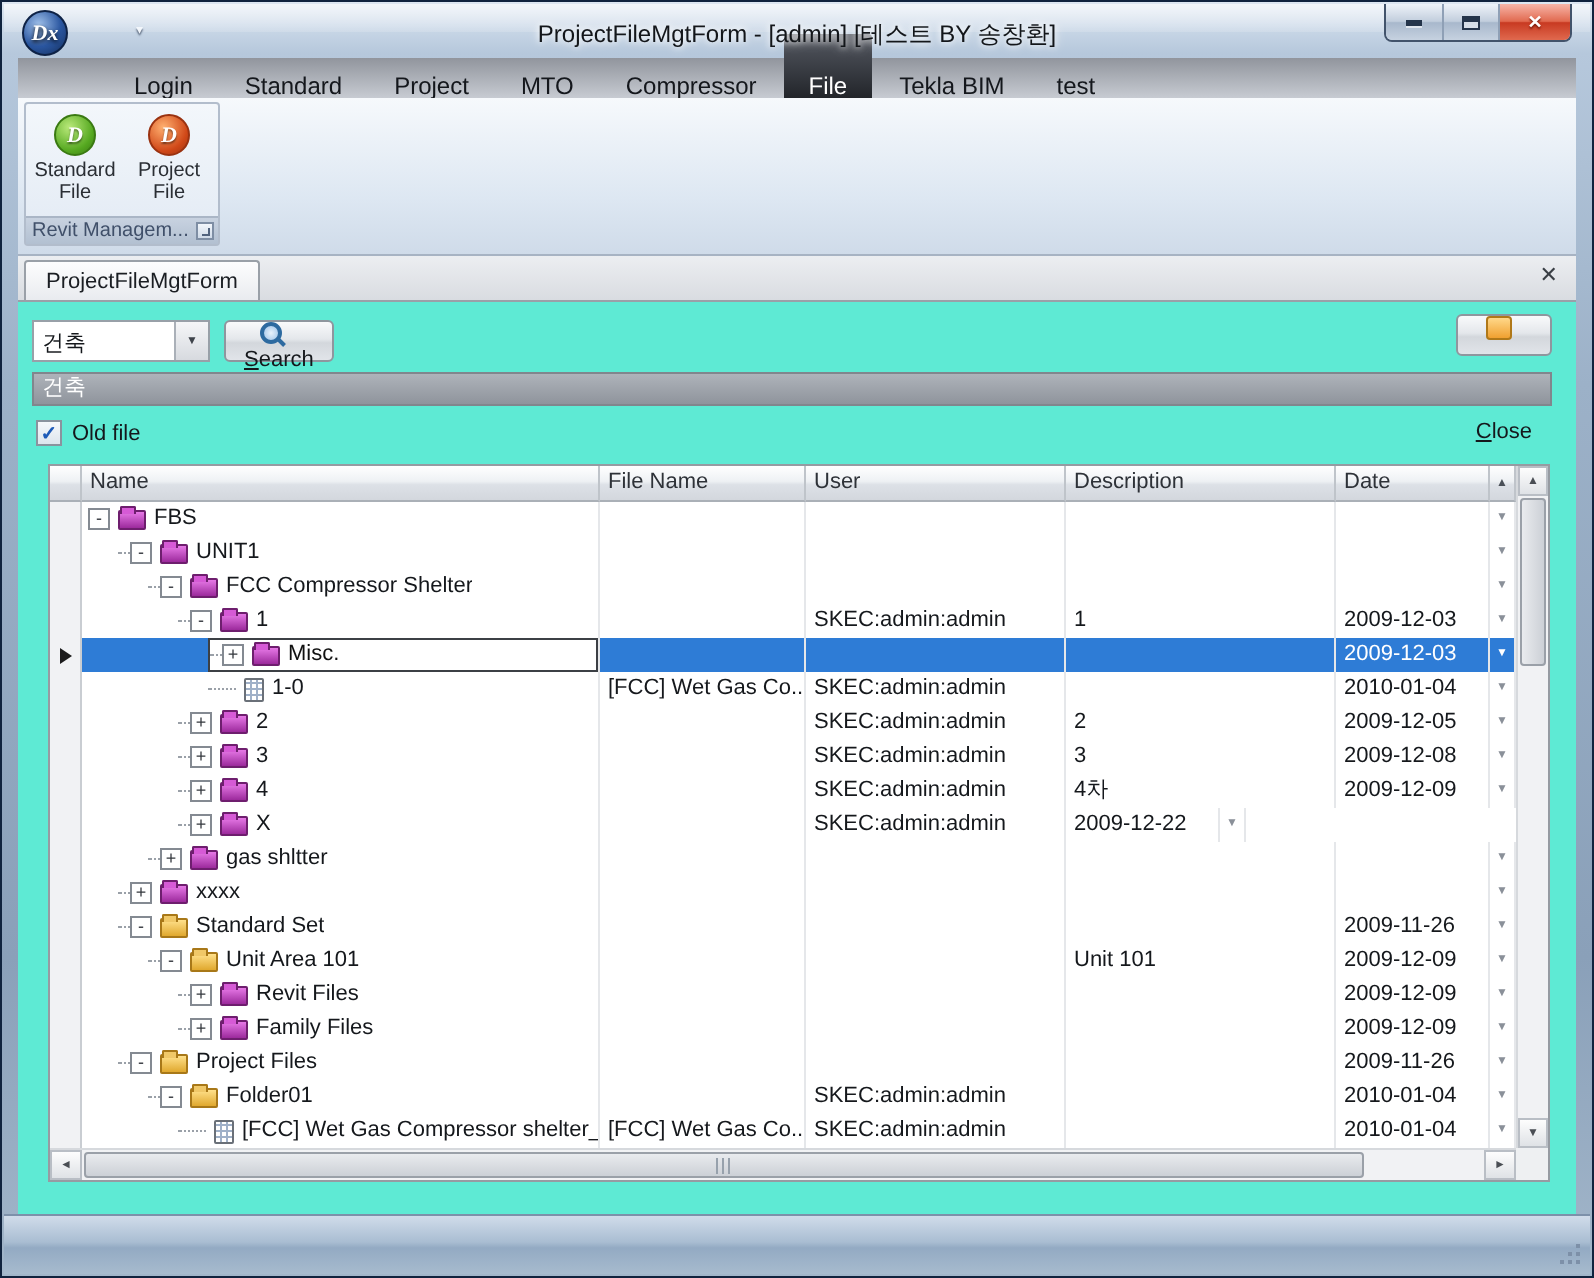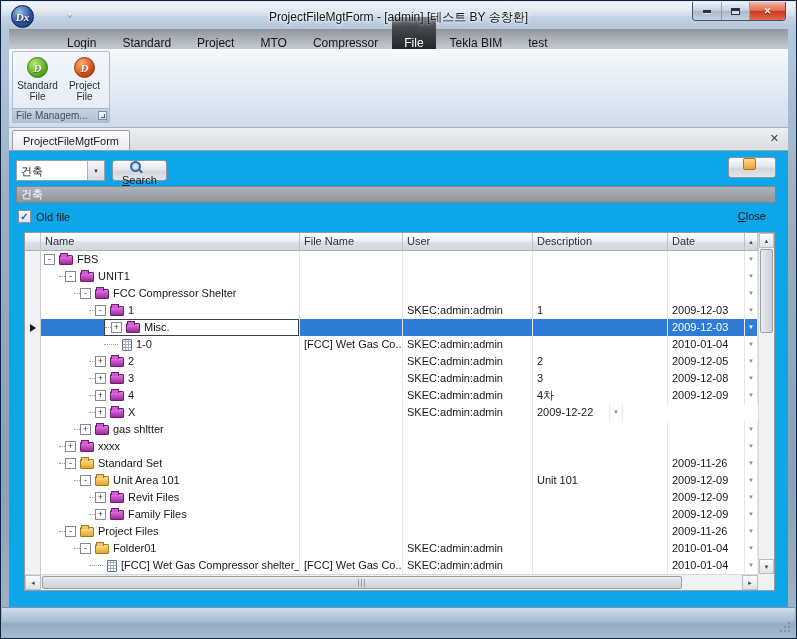--- a/index.html
+++ b/index.html
@@ -53,21 +53,21 @@
   .launcher { width:9px; height:9px; border:1px solid #7e8ea4; background:linear-gradient(#f2f6fb,#cfdae8); position:relative; }
   .launcher::after { content:""; position:absolute; right:1px; bottom:1px; width:3px; height:3px; border-right:1px solid #51637e; border-bottom:1px solid #51637e; }
 
   
   .doc-tabs { height:23px; background:linear-gradient(#eceef1,#d9dce1); border-bottom:1px solid #9aa0a8; position:relative; display:flex; align-items:flex-end; padding-left:3px; }
   .doc-tab { height:20px; padding:0 10px; background:linear-gradient(#fdfdfe,#e9ebef); border:1px solid #9aa0a8; border-bottom:none;
     border-radius:2px 2px 0 0; font-size:11px; color:#1b1e23; display:flex; align-items:center; }
   .doc-close { position:absolute; right:9px; top:5px; font-size:11px; color:#3a3f45; line-height:11px; cursor:default; }
 
   
-  .content { position:relative; flex:1; background:#0ea5e9; }
+  .content { position:relative; flex:1; background:#5eead4; }
 
   .combo { position:absolute; left:7px; top:9px; width:89px; height:21px; border:1px solid #98a0a8; background:#fff; display:flex; font-size:11px; }
   .combo-text { flex:1; padding:3px 4px; overflow:hidden; white-space:nowrap; color:#15181c; }
   .combo-btn { width:17px; border-left:1px solid #aab0b8; background:linear-gradient(#f5f6f8,#d7dadf); display:flex; align-items:center; justify-content:center; font-size:6px; color:#3e434a; }
 
   .tool-btn { position:absolute; height:21px; display:inline-flex; align-items:center; padding:0 9px; font-size:11px; color:#15181c;
     background:linear-gradient(#f9fafb,#e4e7eb 45%,#d3d7dc 55%,#e1e4e9); border:1px solid #8f969e; border-radius:3px; cursor:default;flex-direction:column; }
   .btn-search { left:103px; top:9px; }
   .btn-close-r { right:12px; top:6px;gap:40px; }
   .u1 { display:inline-block; }
@@ -196,21 +196,21 @@
             <span class="rib-lbl">Standard</span>
             <span class="rib-lbl">File</span>
           </div>
           <div class="rib-btn">
             <span class="rib-ico red">D</span>
             <span class="rib-lbl">Project</span>
             <span class="rib-lbl">File</span>
           </div>
         </div>
         <div class="rib-caption">
-          <span class="cap">File Managem...</span>
+          <span class="cap">Revit Managem...</span>
           <span class="launcher"></span>
         </div>
       </div>
     </div>
 
     <div class="doc-tabs">
       <div class="doc-tab">ProjectFileMgtForm</div>
       <div class="doc-close">✕</div>
     </div>
 

